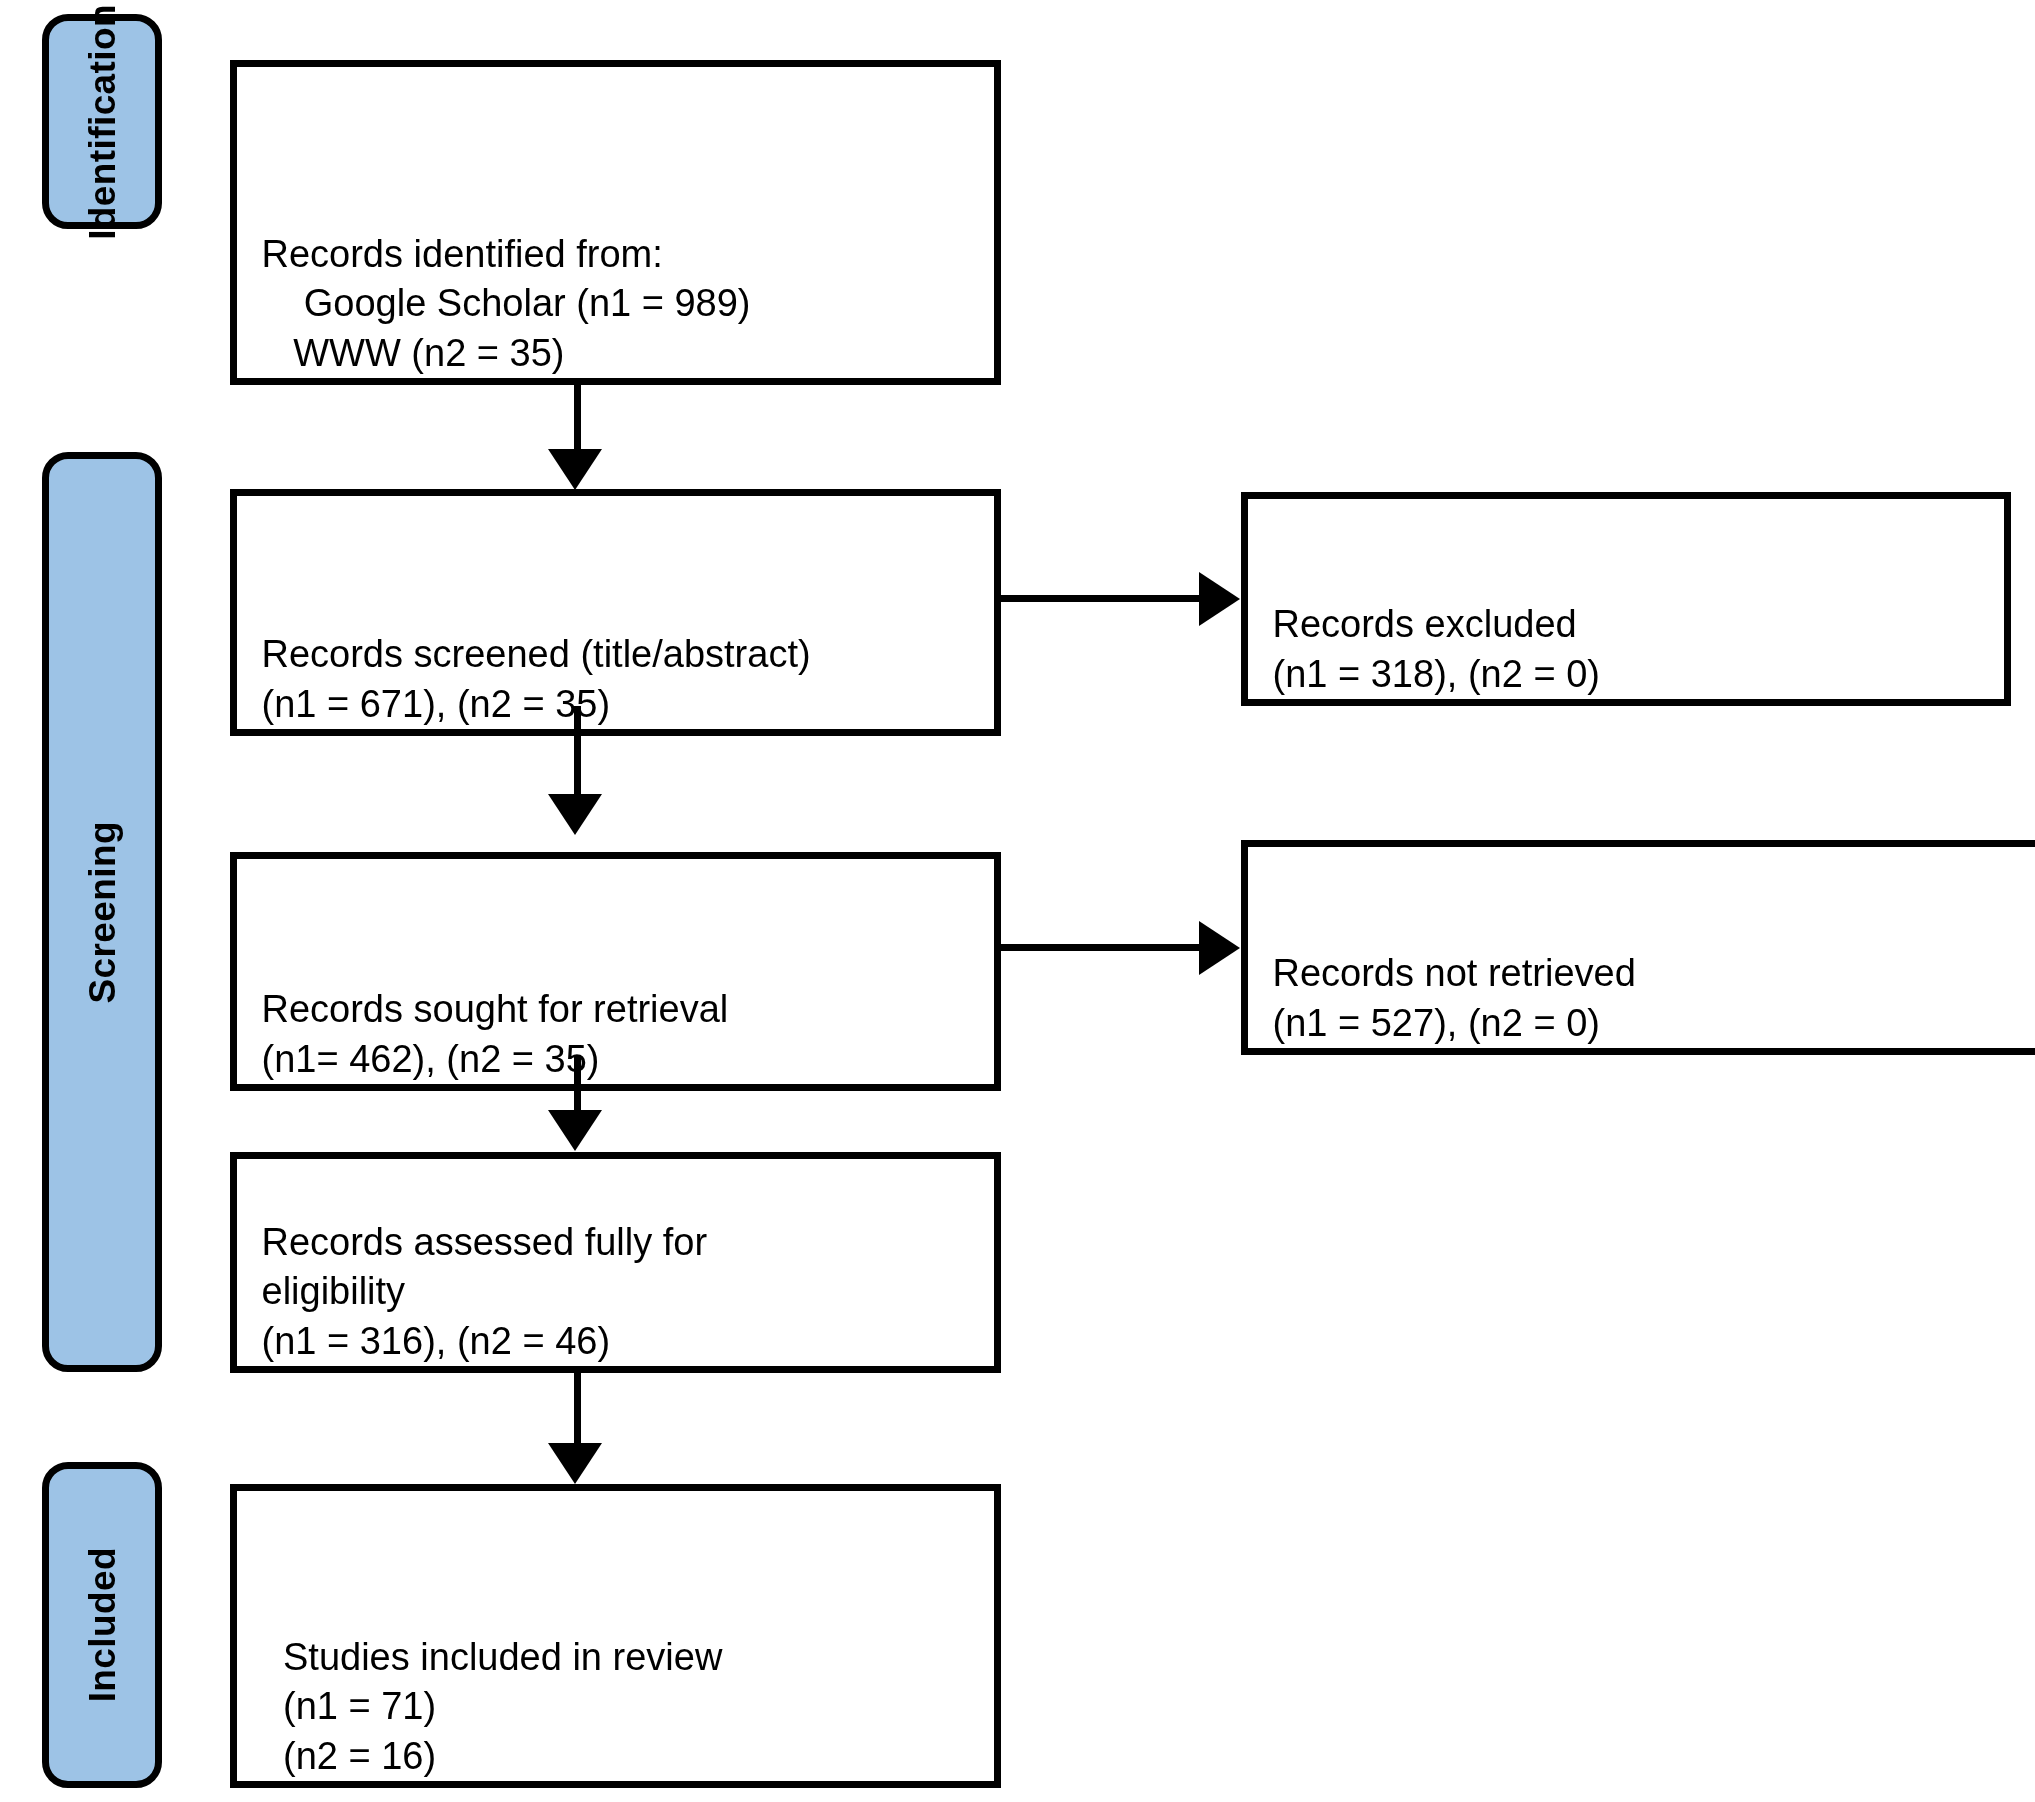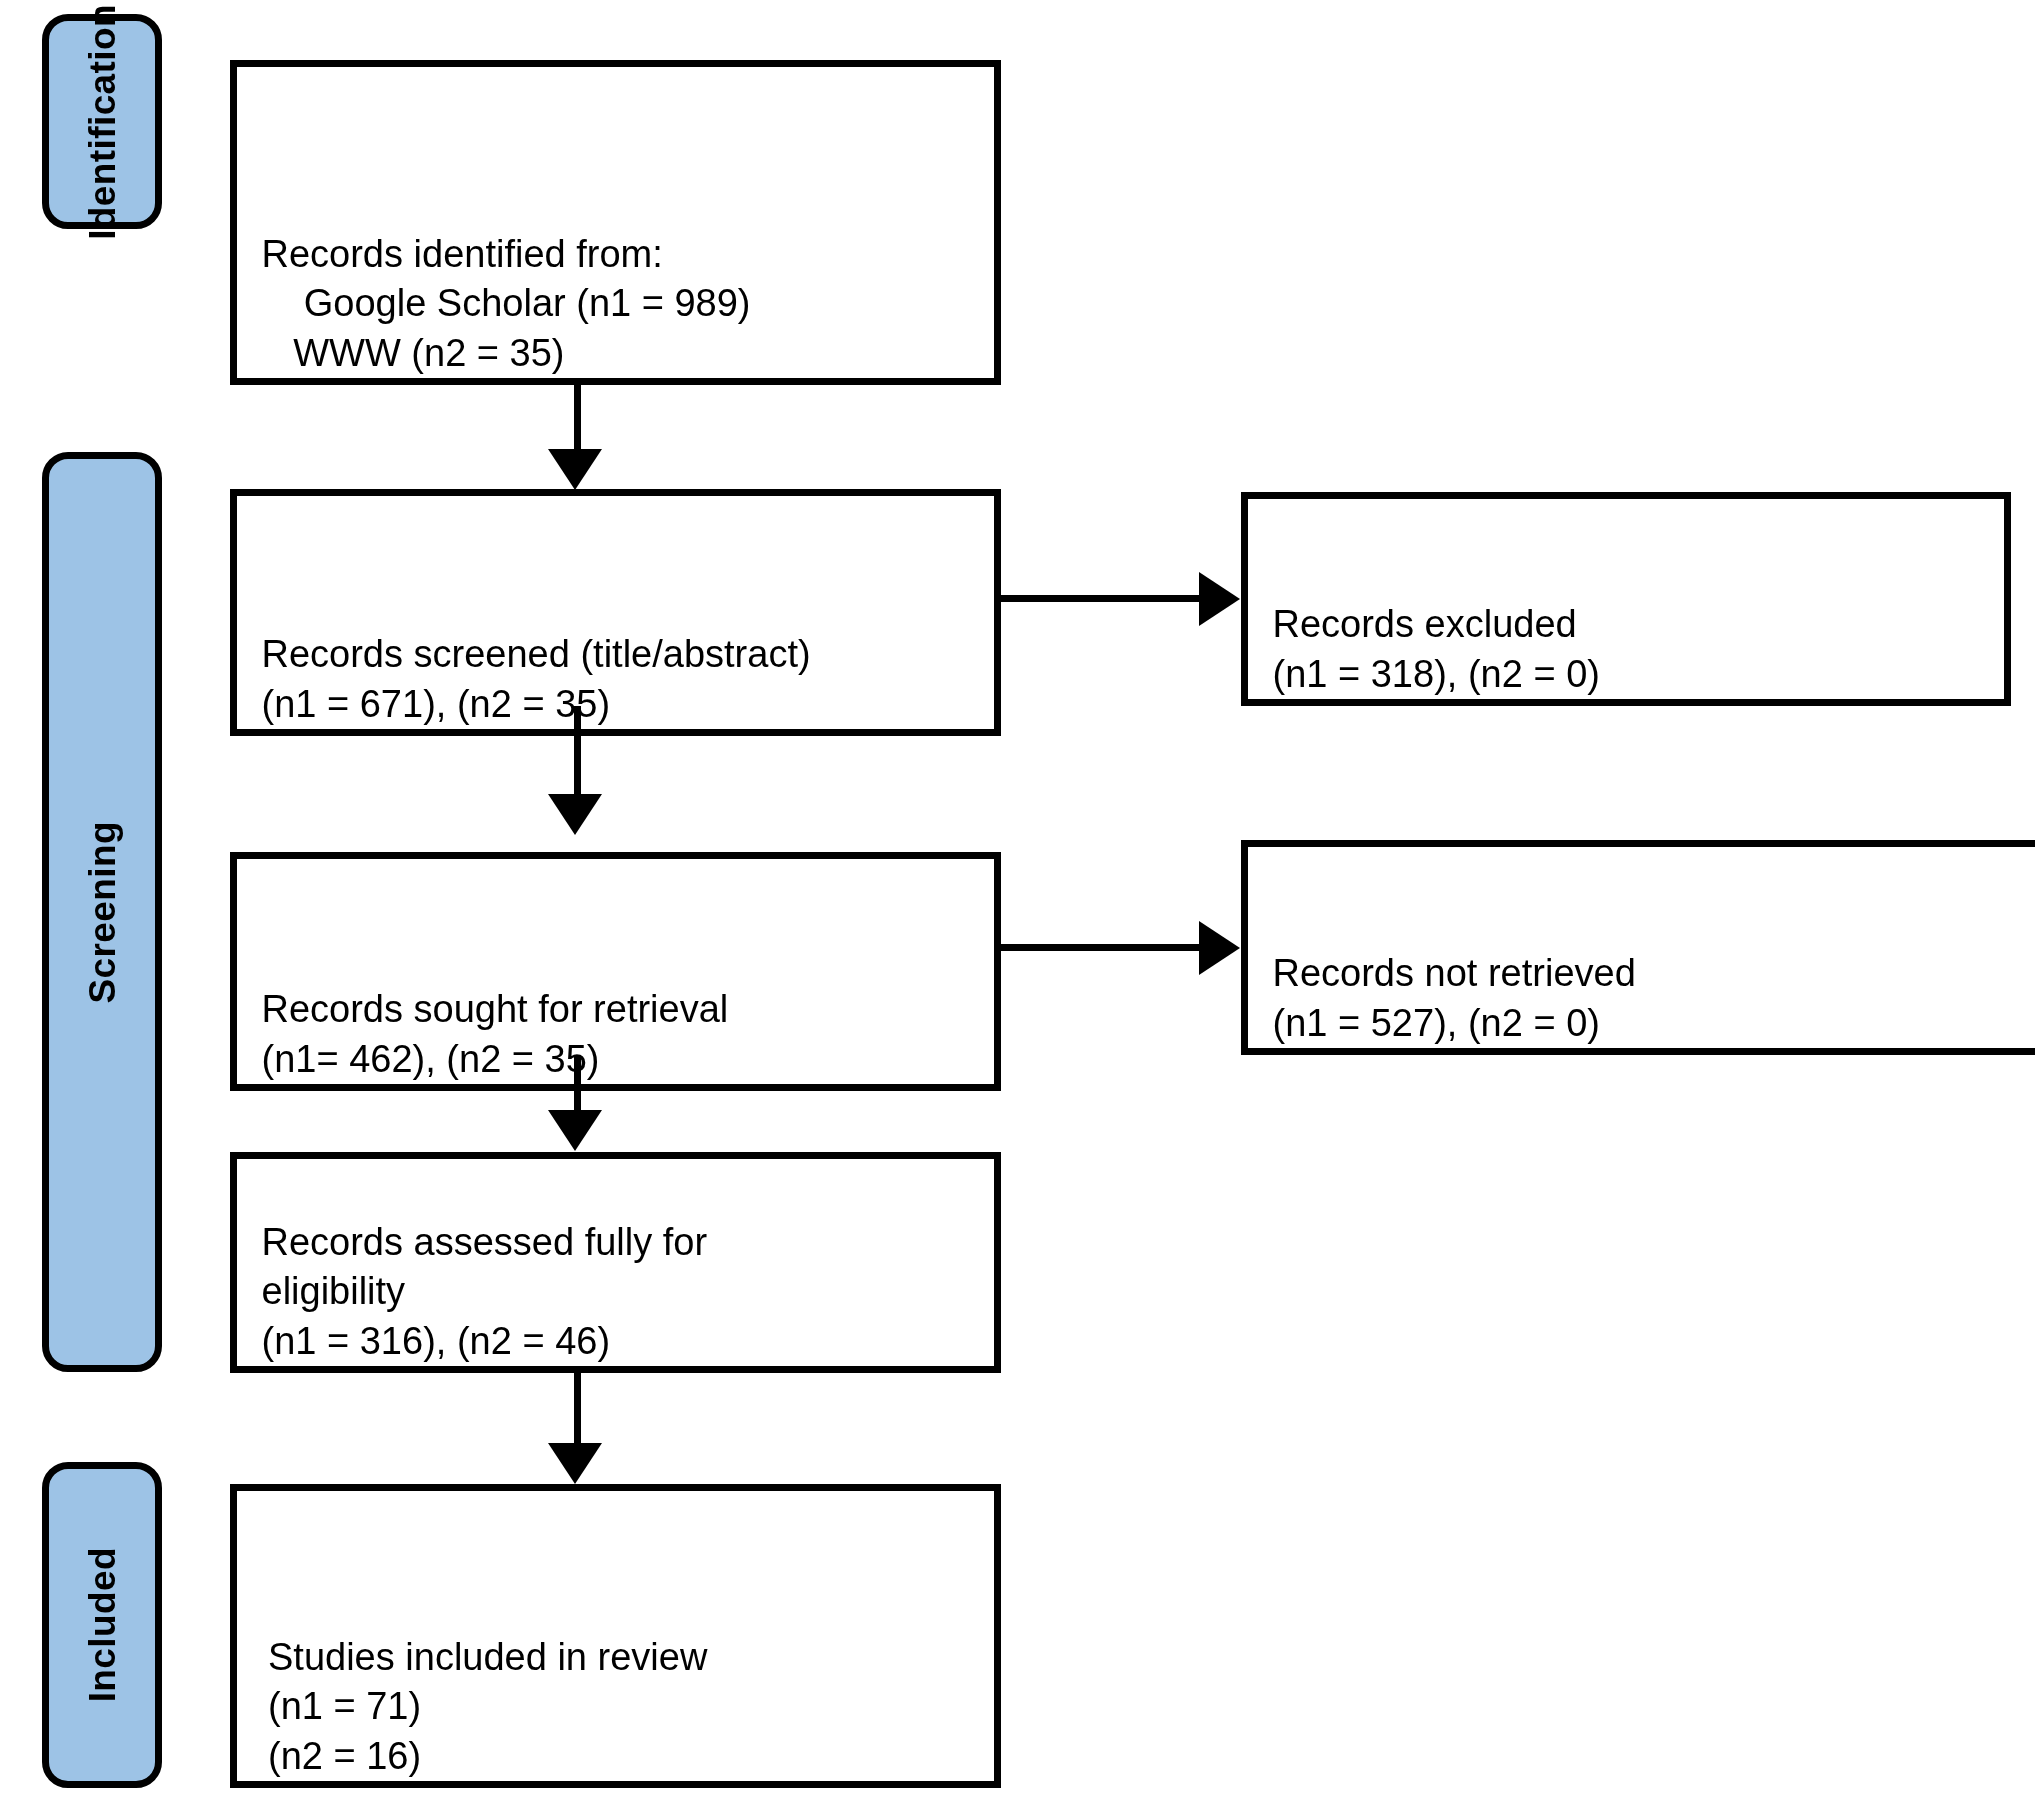--- a/index.html
+++ b/index.html
@@ -67,21 +67,21 @@
   #box-identified      { left: 230px;  top: 60px;   width: 771px; height: 325px; }
   #box-screened        { left: 230px;  top: 489px;  width: 771px; height: 247px; }
   #box-sought          { left: 230px;  top: 852px; width: 771px; height: 239px; }
   #box-assessed        { left: 230px;  top: 1152px; width: 771px; height: 221px; }
   #box-included        { left: 230px;  top: 1484px; width: 771px; height: 304px; }
 
   #box-excluded        { left: 1241px; top: 492px;  width: 770px; height: 214px; }
   #box-not-retrieved   { left: 1241px; top: 840px; width: 856px; height: 215px; }
 
   
-  #box-included .node-text { padding-left: 31px; }
+  #box-included .node-text { padding-left: 46px; }
 
   
   .v-line {
     position: absolute;
     width: 7px;
     background: #000000;
   }
   .v-arrowhead {
     position: absolute;
     width: 0;

